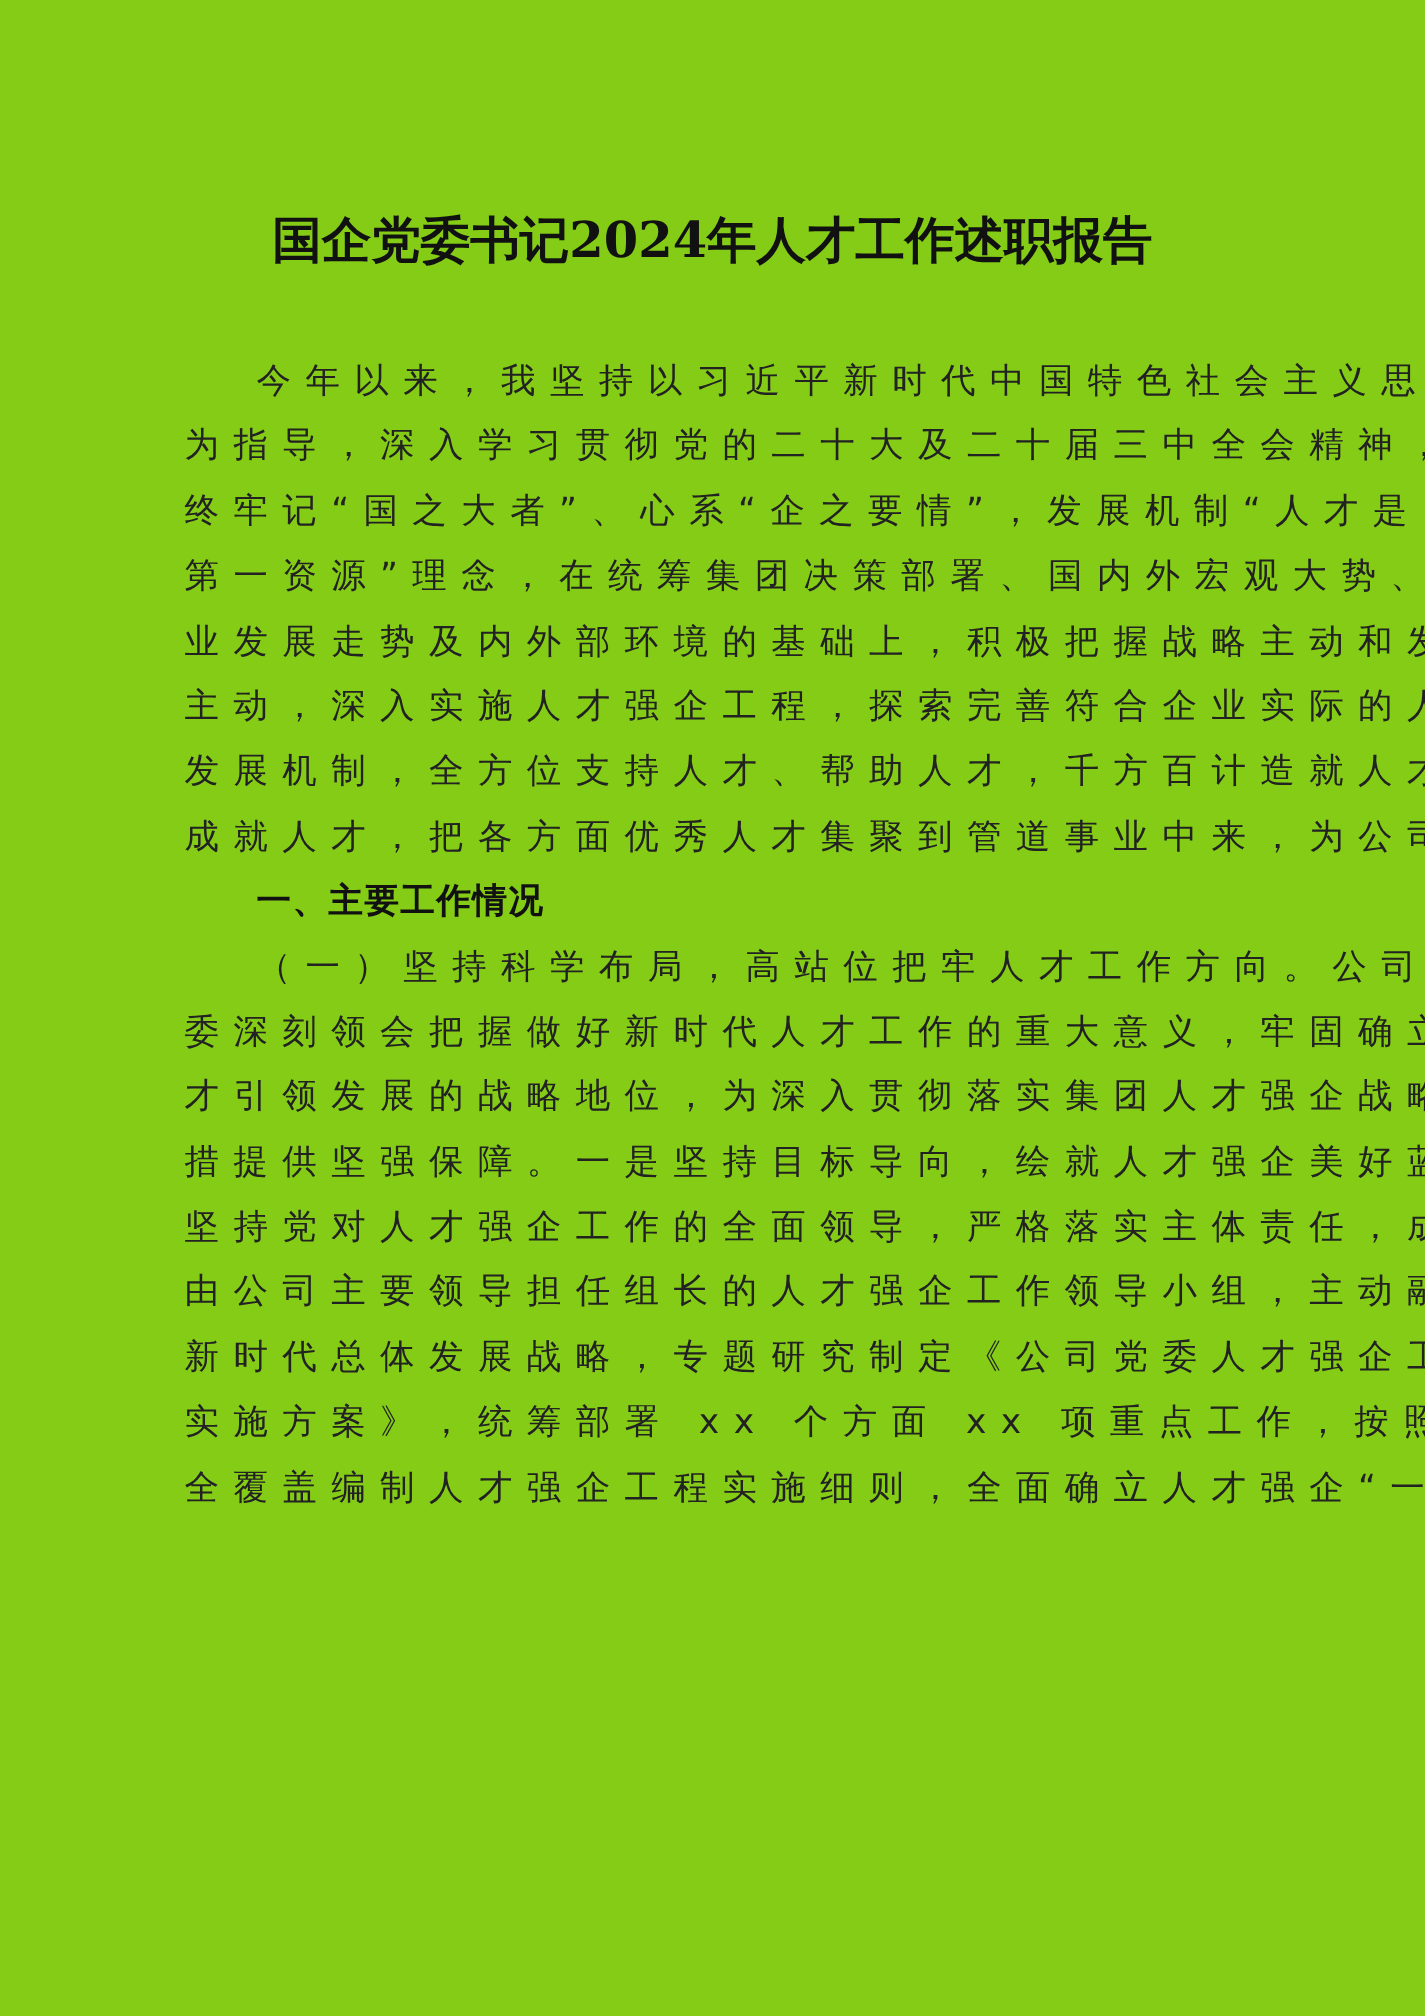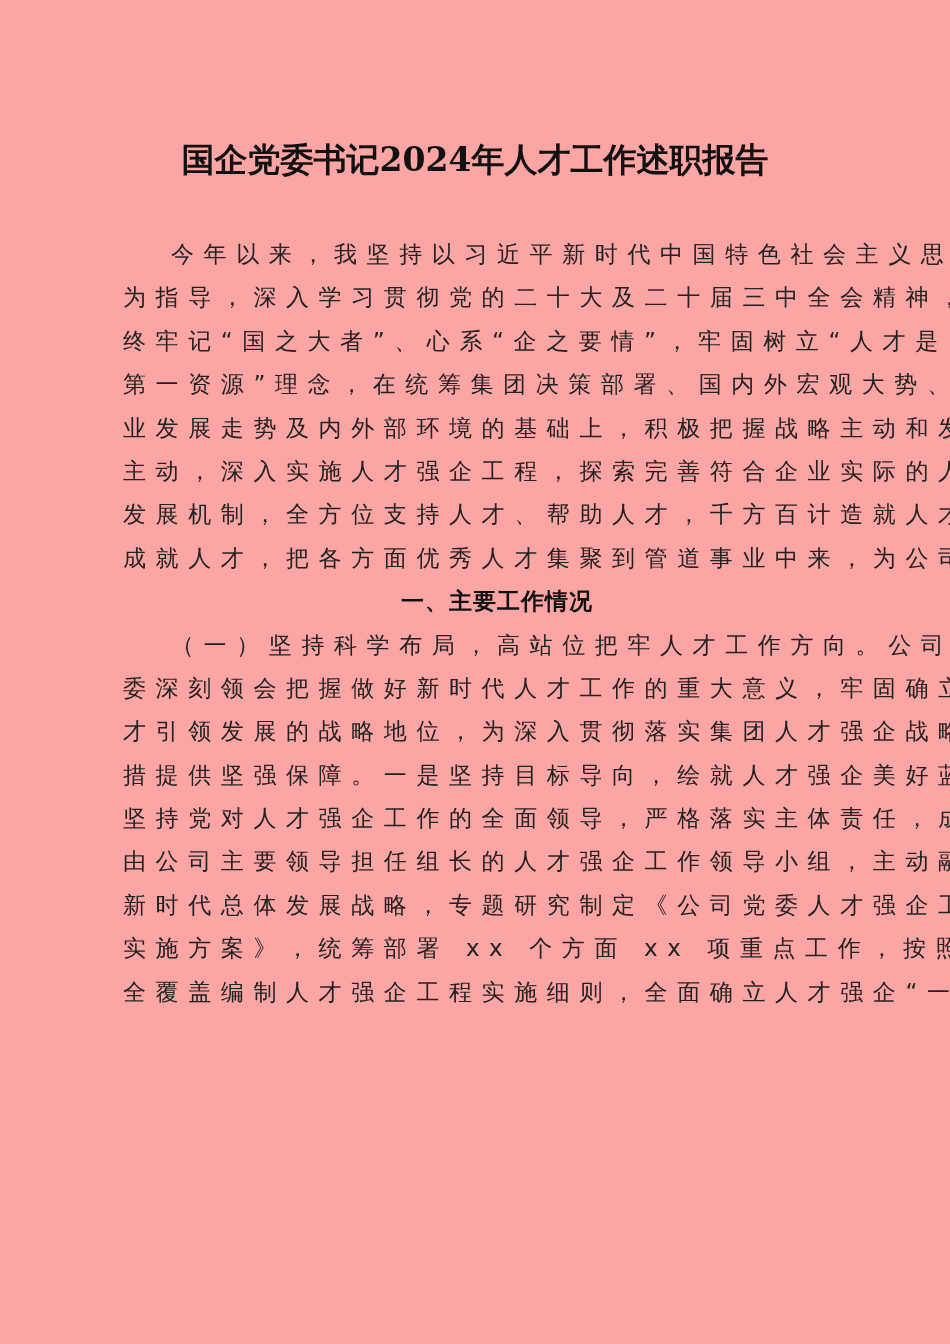--- a/index.html
+++ b/index.html
@@ -1,45 +1,45 @@
 <!DOCTYPE html>
 <html><head>
 <meta charset="utf-8">
 <style>
   html, body { margin:0; padding:0; background:#ffffff; }
   body { width:950px; height:1344px; position:relative; overflow:hidden; }
-  .page { position:absolute; left:0; top:0; width:950px; height:1344px; background:#fca5a5; }
+  .page { position:absolute; left:0; top:0; width:950px; height:1344px; background:#84cc16; }
   .title {
     position:absolute; left:0; top:136px; width:950px; text-align:center;
     font-family:"DejaVu Serif", serif; font-weight:bold; font-size:33px; color:#111;
     letter-spacing:0px; line-height:48px;
   }
   .body-text { position:absolute; left:123px; top:233px; width:700px; }
   .line {
     font-family:"DejaVu Sans", sans-serif; font-size:23px; color:#222;
     height:43.4px; line-height:43.4px; white-space:nowrap;
     letter-spacing:9.6px; text-align:justify; text-align-last:justify;
   }
   .line.last { text-align-last:left; }
   .line.indent { padding-left:48px; }
   .heading {
     font-family:"DejaVu Sans", sans-serif; font-weight:bold; font-size:23px; color:#111;
-    height:43.4px; line-height:43.4px; padding-left:48px; letter-spacing:1px;text-align:center;
+    height:43.4px; line-height:43.4px; padding-left:48px; letter-spacing:1px;
   }
 </style>
 </head>
 <body>
 
 <div class="page">
   <div class="title">国企党委书记2024年人才工作述职报告</div>
 
   <div class="body-text">
     <div class="line indent">今年以来，我坚持以习近平新时代中国特色社会主义思想</div>
     <div class="line">为指导，深入学习贯彻党的二十大及二十届三中全会精神，始</div>
-    <div class="line">终牢记“国之大者”、心系“企之要情”，牢固树立“人才是</div>
+    <div class="line">终牢记“国之大者”、心系“企之要情”，发展机制“人才是</div>
     <div class="line">第一资源”理念，在统筹集团决策部署、国内外宏观大势、行</div>
     <div class="line">业发展走势及内外部环境的基础上，积极把握战略主动和发展</div>
     <div class="line">主动，深入实施人才强企工程，探索完善符合企业实际的人才</div>
     <div class="line">发展机制，全方位支持人才、帮助人才，千方百计造就人才、</div>
     <div class="line">成就人才，把各方面优秀人才集聚到管道事业中来，为公司高</div>
 
     <div class="heading">一、主要工作情况</div>
 
     <div class="line indent">（一）坚持科学布局，高站位把牢人才工作方向。公司党</div>
     <div class="line">委深刻领会把握做好新时代人才工作的重大意义，牢固确立人</div>

